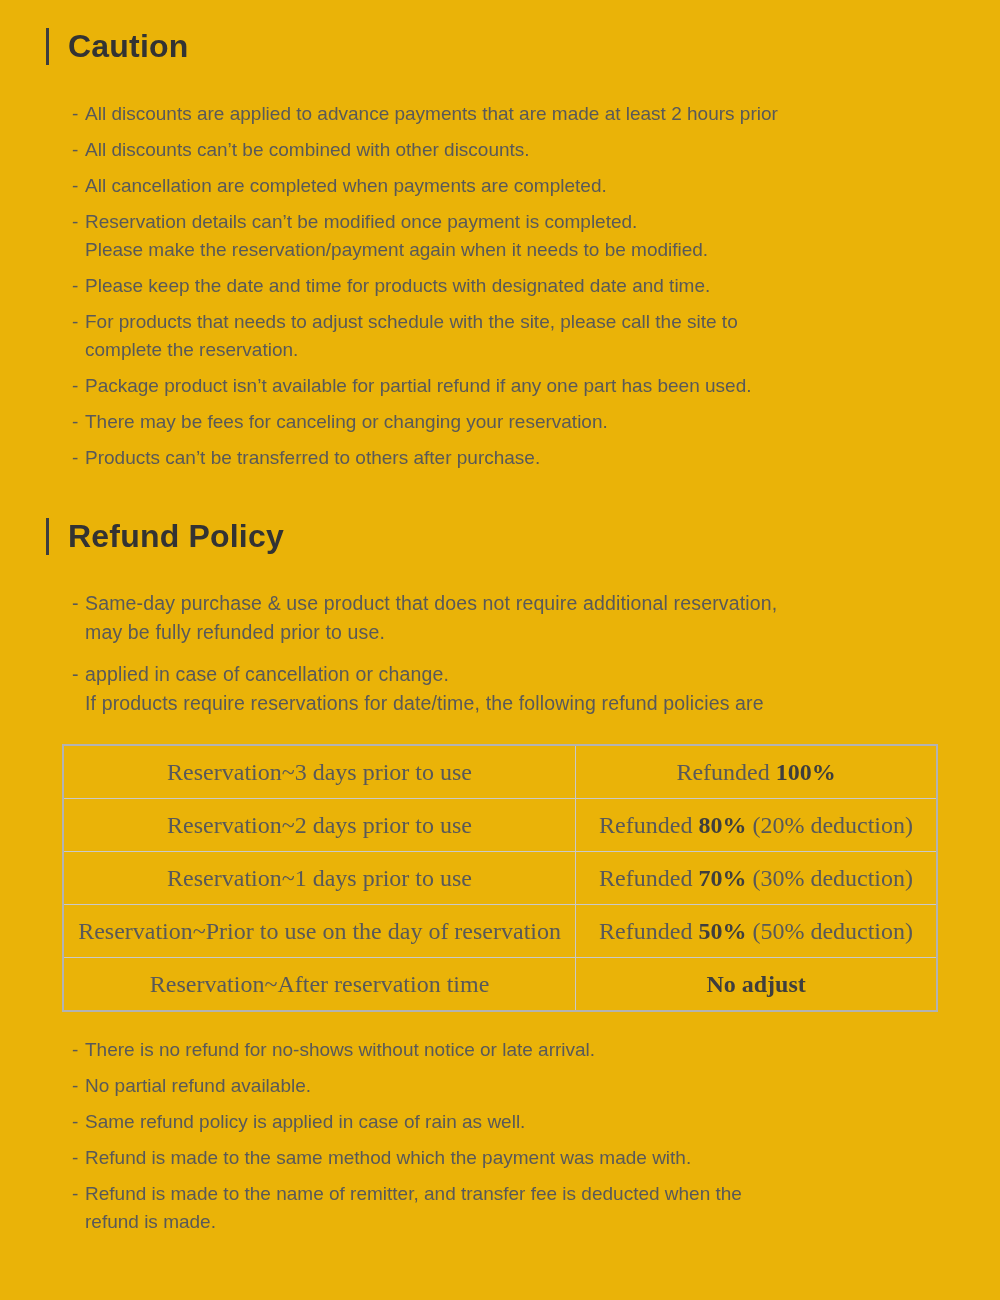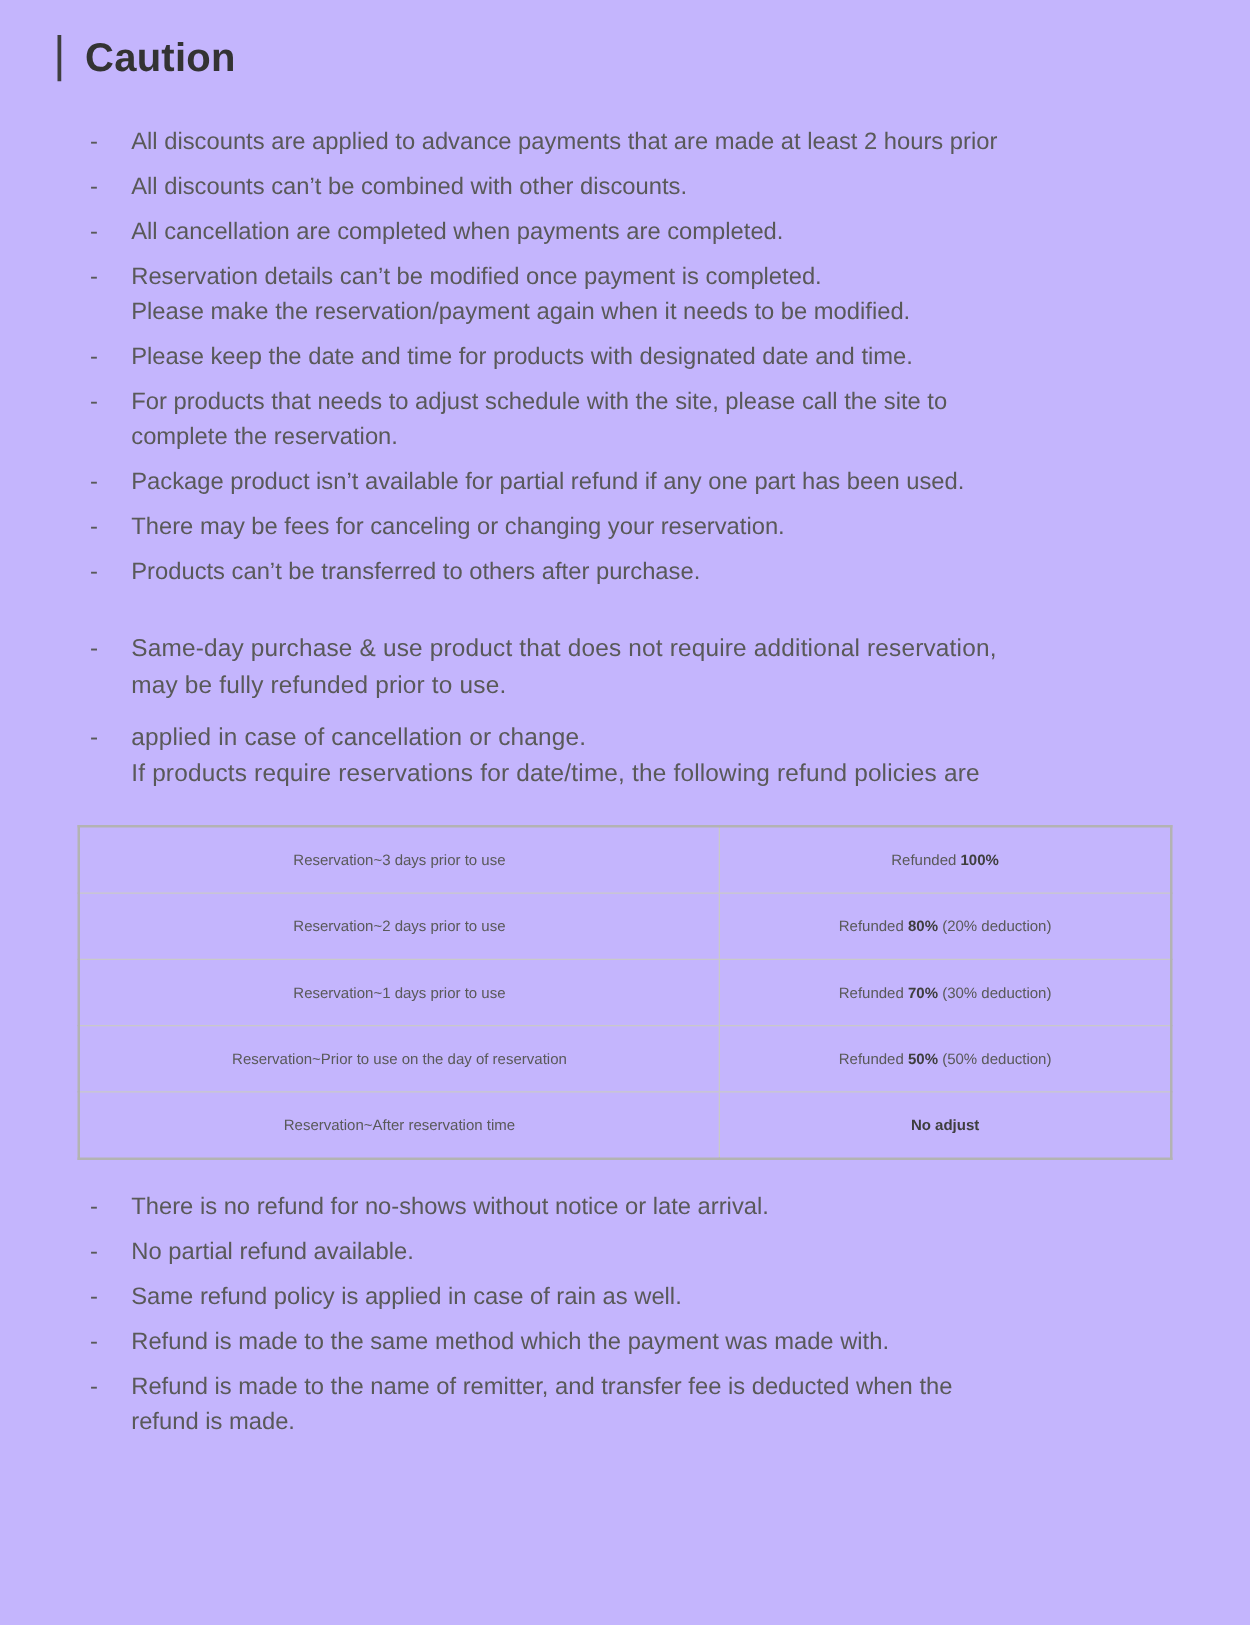--- a/index.html
+++ b/index.html
@@ -6,21 +6,21 @@
     margin: 0;
     padding: 0;
     background: #ffffff;
     font-family: "Liberation Sans", "DejaVu Sans", sans-serif;
   }
   .page {
     width: 1000px;
     height: 1300px;
     box-sizing: border-box;
     padding: 26px 58px 30px 46px;
-    background: #c4b5fd;
+    background: #eab308;
     overflow: hidden;
   }
   
   .section-heading {
     display: flex;
     align-items: center;
     margin: 0;
   }
   .section-heading .title-bar {
     width: 3px;
@@ -51,21 +51,21 @@
     font-size: 19px;
     line-height: 28px;
     color: #595959;
     margin: 0 0 8px 0;
   }
   ul.bullets li.bullet .marker {
     width: 13px;
     flex: none;
   }
   ul.bullets li.bullet .btext { flex: 1; }
-  .bline { display: block; margin-left: 20px; }
+  .bline { display: block; }
 
   ul.bullets.refund-intro {
     margin-top: 33px;
   }
   ul.bullets.refund-intro li.bullet {
     font-size: 19.5px;
     line-height: 29px;
     letter-spacing: 0.15px;
     margin-bottom: 13px;
   }
@@ -78,23 +78,24 @@
     width: 876px;
     border-collapse: collapse;
     border: 2px solid #b3b3b3;
     table-layout: fixed;
   }
   table.refund-table td {
     border: 1px solid #c9c9c9;
     height: 52px;
     text-align: center;
     vertical-align: middle;
-    font-size: 12px;
+    font-size: 24px;
     color: #595959;
     padding: 0 8px;
+    font-family: Liberation Serif, serif;
   }
   table.refund-table td.cond  { width: 59%; }
   table.refund-table td.ref   { width: 41%; }
   table.refund-table .b {
     font-weight: 700;
     color: #3e3e3e;
   }
 </style>
 </head>
 <body>
@@ -161,20 +162,24 @@
       <li class="bullet">
         <span class="marker">-</span>
         <span class="btext">
           <span class="bline">Products can’t be transferred to others after purchase.</span>
         </span>
       </li>
     </ul>
   </div>
 
   <div class="section">
+    <div class="section-heading heading-refund">
+      <span class="title-bar"></span>
+      <h2>Refund Policy</h2>
+    </div>
 
     <ul class="bullets refund-intro">
       <li class="bullet">
         <span class="marker">-</span>
         <span class="btext">
           <span class="bline">Same-day purchase &amp; use product that does not require additional reservation,</span>
           <span class="bline">may be fully refunded prior to use.</span>
         </span>
       </li>
       <li class="bullet">

